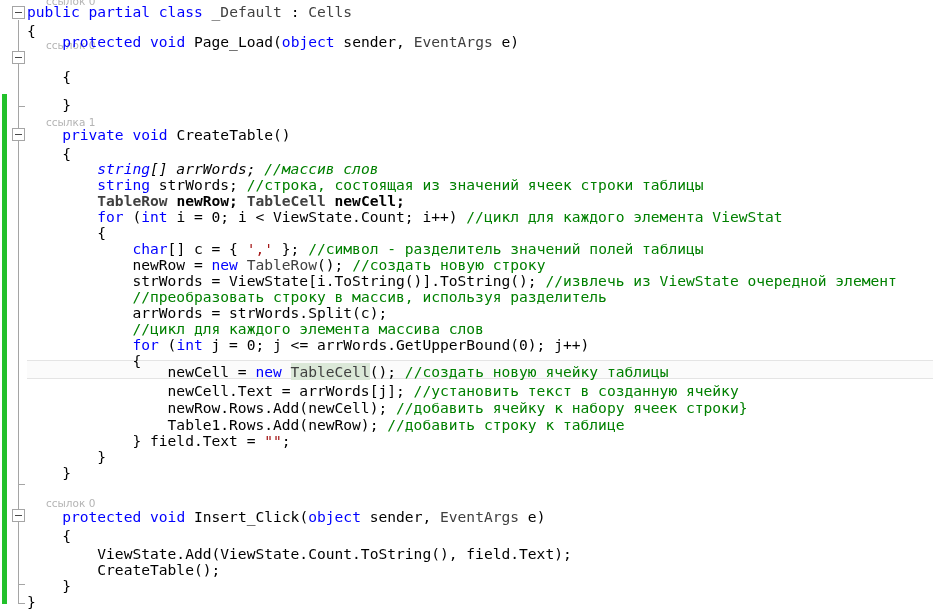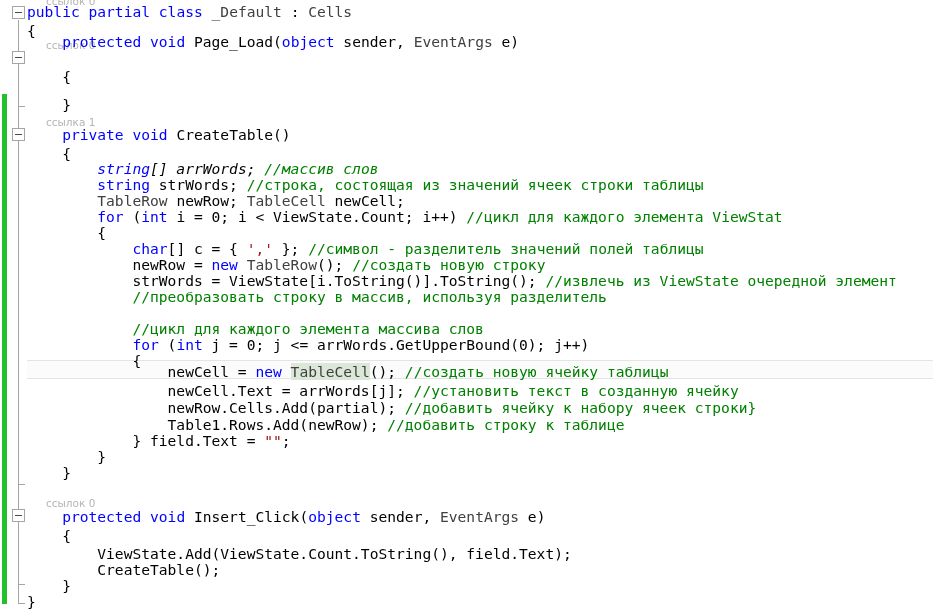--- a/index.html
+++ b/index.html
@@ -167,33 +167,34 @@
 
     <div class="code-line" style="top:2px;"><span class="kw">public</span><span class="pln"> </span><span class="kw">partial</span><span class="pln"> </span><span class="kw">class</span><span class="pln"> </span><span class="typ">_Default</span><span class="pln"> : </span><span class="typ">Cells</span></div>
     <div class="code-line" style="top:21px;"><span class="pln">{</span></div>
     <div class="code-line" style="top:32px;"><span class="pln">    </span><span class="kw">protected</span><span class="pln"> </span><span class="kw">void</span><span class="pln"> Page_Load(</span><span class="kw">object</span><span class="pln"> sender, </span><span class="typ">EventArgs</span><span class="pln"> e)</span></div>
     <div class="code-line" style="top:67px;"><span class="pln">    {</span></div>
     <div class="code-line" style="top:95px;"><span class="pln">    }</span></div>
     <div class="code-line" style="top:125px;"><span class="pln">    </span><span class="kw">private</span><span class="pln"> </span><span class="kw">void</span><span class="pln"> CreateTable()</span></div>
     <div class="code-line" style="top:144px;"><span class="pln">    {</span></div>
     <div class="code-line" style="top:159px;font-style:italic;"><span class="pln">        </span><span class="kw">string</span><span class="pln">[] arrWords; </span><span class="cmt">//массив слов</span></div>
     <div class="code-line" style="top:175px;"><span class="pln">        </span><span class="kw">string</span><span class="pln"> strWords; </span><span class="cmt">//строка, состоящая из значений ячеек строки таблицы</span></div>
-    <div class="code-line" style="top:191px;"><span class="pln">        </span><span class="typ">TableRow</span><span class="pln"> newRow; </span><span class="typ">TableCell</span><span class="pln"> newCell;</span></div>
+    <div class="code-line" style="top:191px;font-weight:bold;"><span class="pln">        </span><span class="typ">TableRow</span><span class="pln"> newRow; </span><span class="typ">TableCell</span><span class="pln"> newCell;</span></div>
     <div class="code-line" style="top:207px;"><span class="pln">        </span><span class="kw">for</span><span class="pln"> (</span><span class="kw">int</span><span class="pln"> i = 0; i &lt; ViewState.Count; i++) </span><span class="cmt">//цикл для каждого элемента ViewStat</span></div>
     <div class="code-line" style="top:223px;"><span class="pln">        {</span></div>
     <div class="code-line" style="top:239px;"><span class="pln">            </span><span class="kw">char</span><span class="pln">[] c = { </span><span class="str">','</span><span class="pln"> }; </span><span class="cmt">//символ - разделитель значений полей таблицы</span></div>
     <div class="code-line" style="top:255px;"><span class="pln">            newRow = </span><span class="kw">new</span><span class="pln"> </span><span class="typ">TableRow</span><span class="pln">(); </span><span class="cmt">//создать новую строку</span></div>
     <div class="code-line" style="top:287px;"><span class="pln">            </span><span class="cmt">//преобразовать строку в массив, используя разделитель</span></div>
     <div class="code-line" style="top:271px;"><span class="pln">            strWords = ViewState[i.ToString()].ToString(); </span><span class="cmt">//извлечь из ViewState очередной элемент</span></div>
+    <div class="code-line" style="top:303px;"><span class="pln">            arrWords = strWords.Split(c);</span></div>
     <div class="code-line" style="top:319px;"><span class="pln">            </span><span class="cmt">//цикл для каждого элемента массива слов</span></div>
     <div class="code-line" style="top:335px;"><span class="pln">            </span><span class="kw">for</span><span class="pln"> (</span><span class="kw">int</span><span class="pln"> j = 0; j &lt;= arrWords.GetUpperBound(0); j++)</span></div>
     <div class="code-line" style="top:351px;"><span class="pln">            {</span></div>
     <div class="code-line" style="top:362px;"><span class="pln">                newCell = </span><span class="kw">new</span><span class="pln"> </span><span class="typ ref-hl">TableCell</span><span class="pln">(); </span><span class="cmt">//создать новую ячейку таблицы</span></div>
     <div class="code-line" style="top:381px;"><span class="pln">                newCell.Text = arrWords[j]; </span><span class="cmt">//установить текст в созданную ячейку</span></div>
-    <div class="code-line" style="top:398px;"><span class="pln">                newRow.Cells.Add(partial); </span><span class="cmt">//добавить ячейку к набору ячеек строки}</span></div>
+    <div class="code-line" style="top:398px;"><span class="pln">                newRow.Rows.Add(newCell); </span><span class="cmt">//добавить ячейку к набору ячеек строки}</span></div>
     <div class="code-line" style="top:415px;"><span class="pln">                Table1.Rows.Add(newRow); </span><span class="cmt">//добавить строку к таблице</span></div>
     <div class="code-line" style="top:431px;"><span class="pln">            } field.Text = </span><span class="str">""</span><span class="pln">;</span></div>
     <div class="code-line" style="top:447px;"><span class="pln">        }</span></div>
     <div class="code-line" style="top:463px;"><span class="pln">    }</span></div>
     <div class="code-line" style="top:507px;"><span class="pln">    </span><span class="kw">protected</span><span class="pln"> </span><span class="kw">void</span><span class="pln"> Insert_Click(</span><span class="kw">object</span><span class="pln"> sender, </span><span class="typ">EventArgs</span><span class="pln"> e)</span></div>
     <div class="code-line" style="top:526px;"><span class="pln">    {</span></div>
     <div class="code-line" style="top:544px;"><span class="pln">        ViewState.Add(ViewState.Count.ToString(), field.Text);</span></div>
     <div class="code-line" style="top:560px;"><span class="pln">        CreateTable();</span></div>
     <div class="code-line" style="top:576px;"><span class="pln">    }</span></div>
     <div class="code-line" style="top:592px;"><span class="pln">}</span></div>

